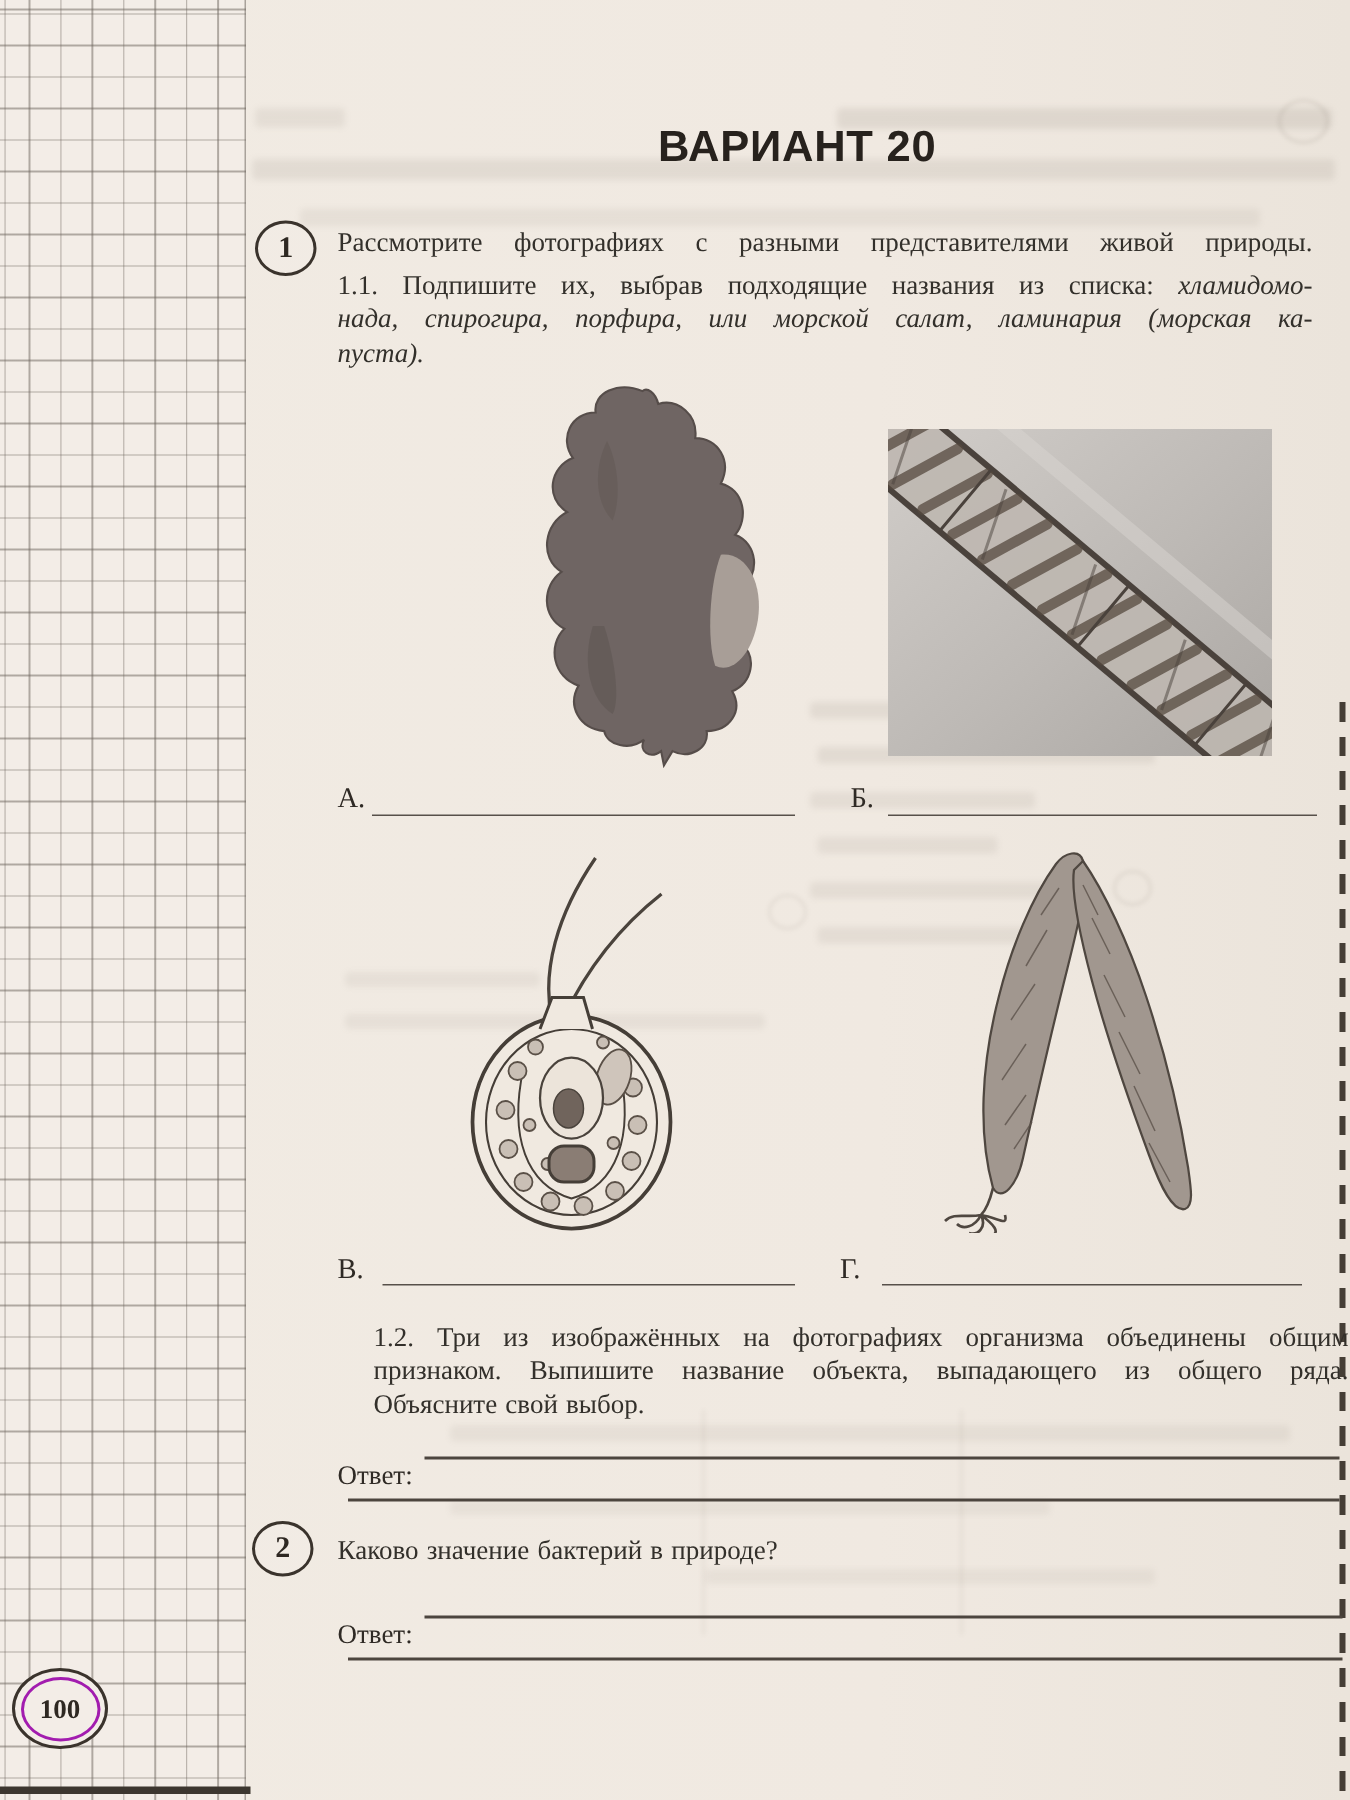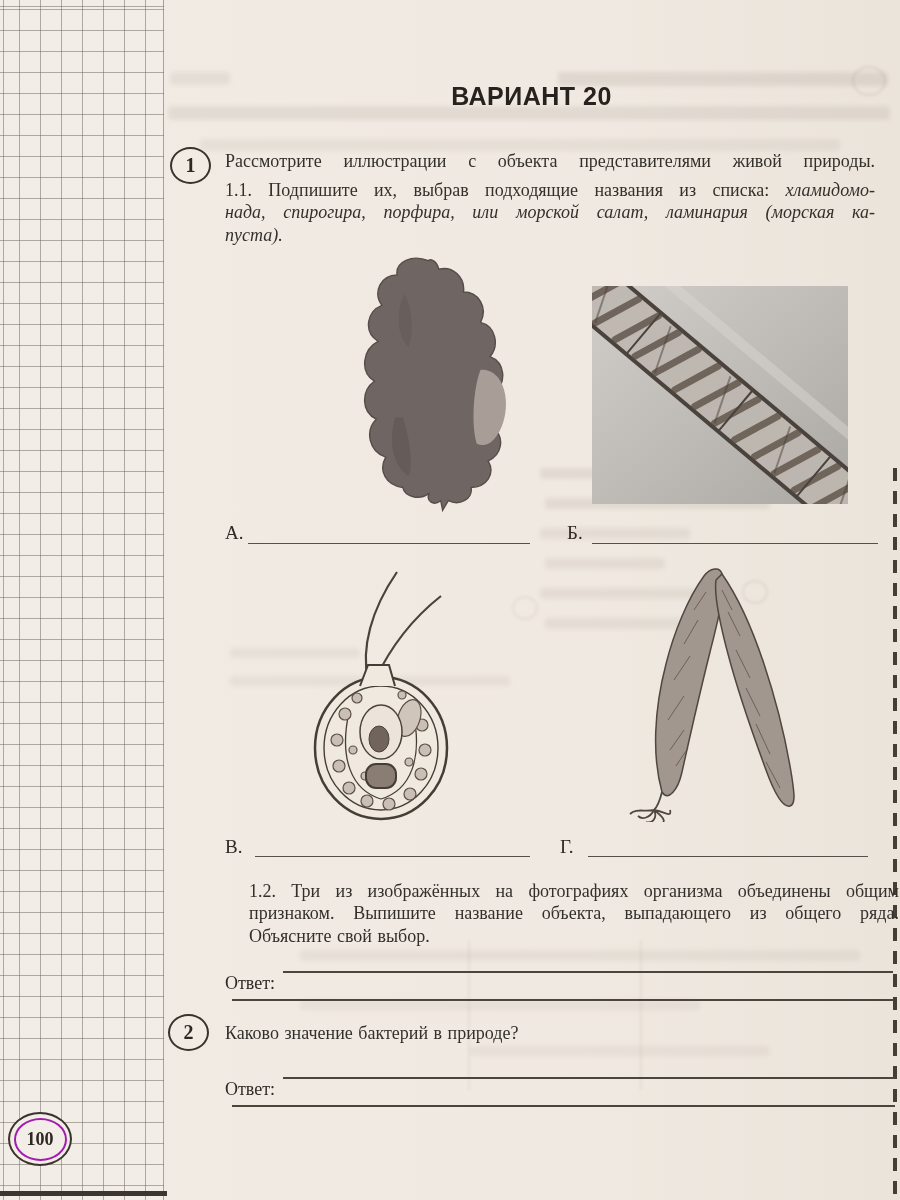--- a/index.html
+++ b/index.html
@@ -32,21 +32,21 @@
   .page-badge .inner{
     width:49px;height:39px;border:2px solid #a21caf;border-radius:50%;
     display:flex;align-items:center;justify-content:center;
     font-size:18px;font-weight:bold;color:#2e2822;
   }
   
   .content{position:absolute;left:163px;top:0;width:737px;height:1200px;}
   .title{
     position:absolute;left:0;top:82px;width:737px;text-align:center;
     font-family:"Liberation Sans","DejaVu Sans",sans-serif;font-weight:bold;
-    font-size:25px;letter-spacing:.5px;color:#27221d;
+    font-size:29px;letter-spacing:.5px;color:#27221d;
   }
   .badge{
     position:absolute;width:37px;height:33px;border:2.4px solid #3a332c;border-radius:50%;
     display:flex;align-items:center;justify-content:center;
     font-size:20px;font-weight:bold;color:#2e2822;background:rgba(243,237,231,.35);
   }
   .badge-1{left:7px;top:147px;}
   .badge-2{left:5px;top:1014px;}
   .para{position:absolute;left:62px;width:650px;font-size:18px;line-height:22.4px;word-spacing:1px;}
   .fulljust{text-align:justify;text-align-last:justify;}
@@ -102,21 +102,21 @@
     <div class="inner">100</div>
   </div>
 
   <div class="content">
 
     <div class="title">ВАРИАНТ 20</div>
 
     <div class="badge badge-1">1</div>
 
     <div class="para p-intro">
-      <div class="fulljust">Рассмотрите иллюстрации с объекта представителями живой природы.</div>
+      <div class="fulljust">Рассмотрите фотографиях с разными представителями живой природы.</div>
     </div>
 
     <div class="para p-sub1">
       <div class="fulljust"><span>1.1. Подпишите их, выбрав подходящие названия из списка: </span><span class="it">хламидомо-</span></div>
       <div class="fulljust"><span class="it">нада, спирогира, порфира, или морской салат, ламинария (морская ка-</span></div>
       <div><span class="it">пуста).</span></div>
     </div>
 
     <svg class="fig" style="left:170px;top:256px;" width="224" height="258" viewBox="0 0 225 272">
       <path fill="#6f6563" stroke="#564d4a" stroke-width="1.5" d="M95,5 C78,-2 60,6 62,20 C45,20 36,38 46,52 C30,58 26,80 42,90 C26,98 22,122 38,132 C24,142 24,164 40,172 C28,184 32,206 50,212 C42,226 50,242 68,244 C70,254 86,258 96,250 C92,258 100,264 108,258 L110,268 L116,258 C128,264 142,256 140,244 C156,244 166,230 158,216 C172,210 176,192 164,182 C178,172 178,152 164,144 C178,134 176,112 160,106 C170,94 166,74 150,70 C158,54 148,38 132,38 C134,22 120,10 106,14 C104,6 98,2 95,5 Z"></path>

